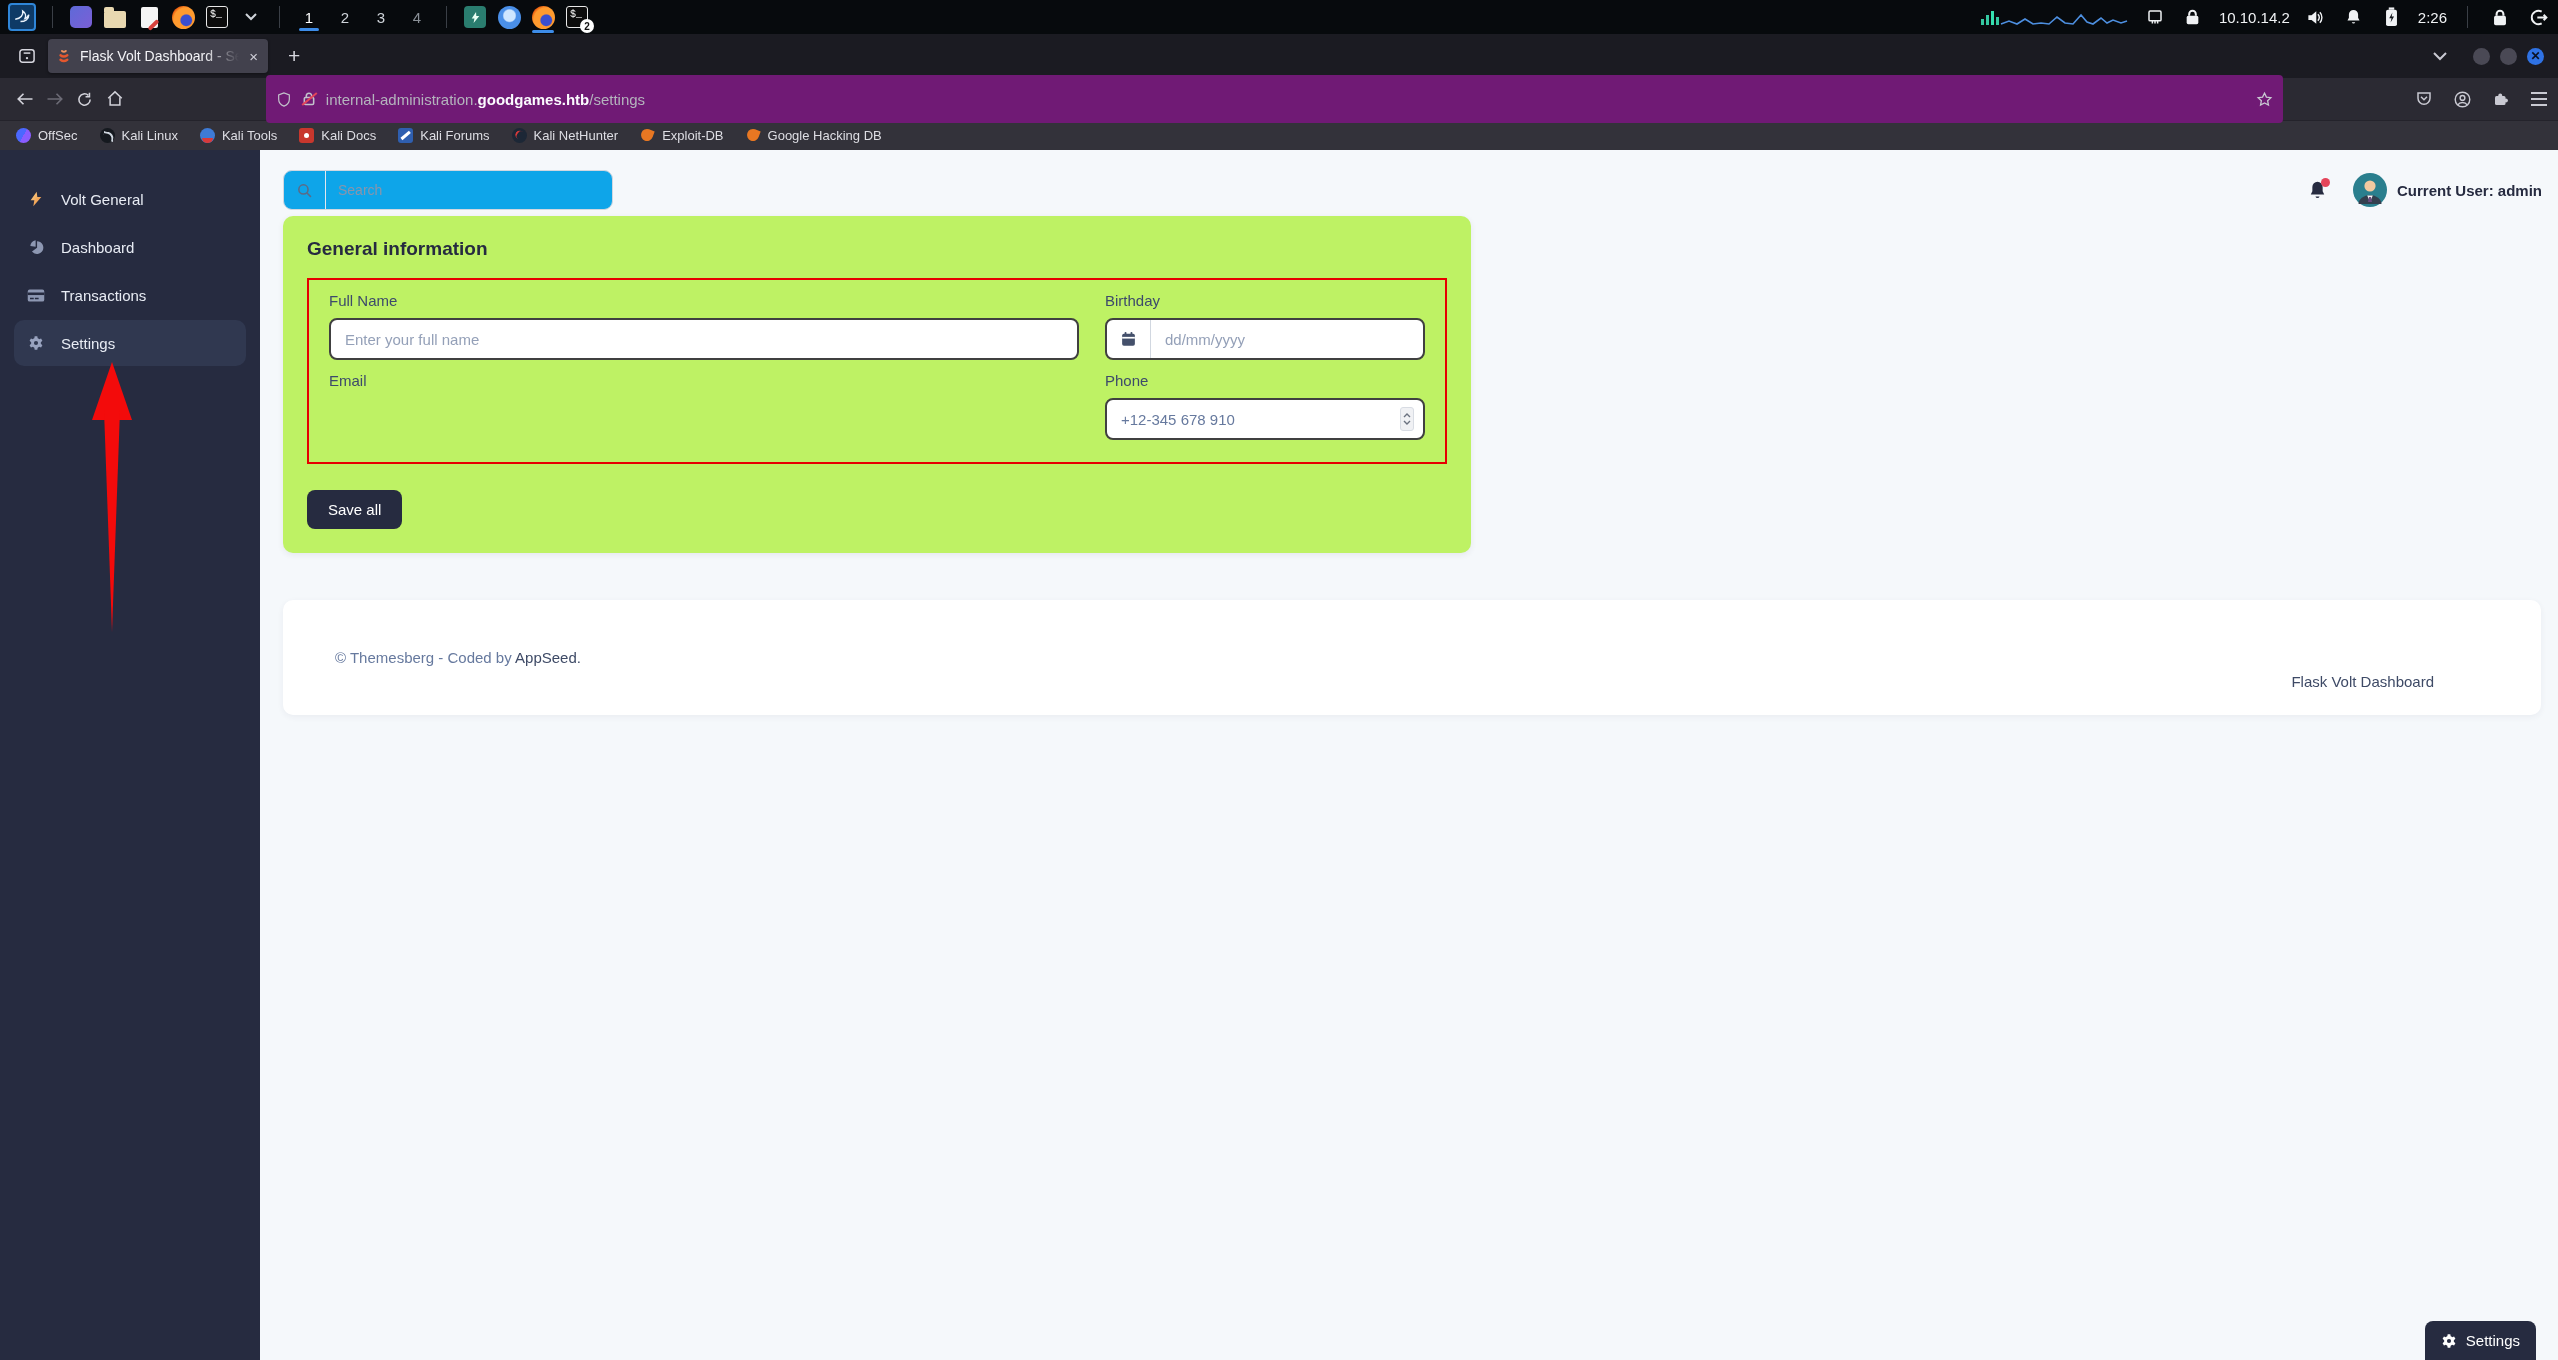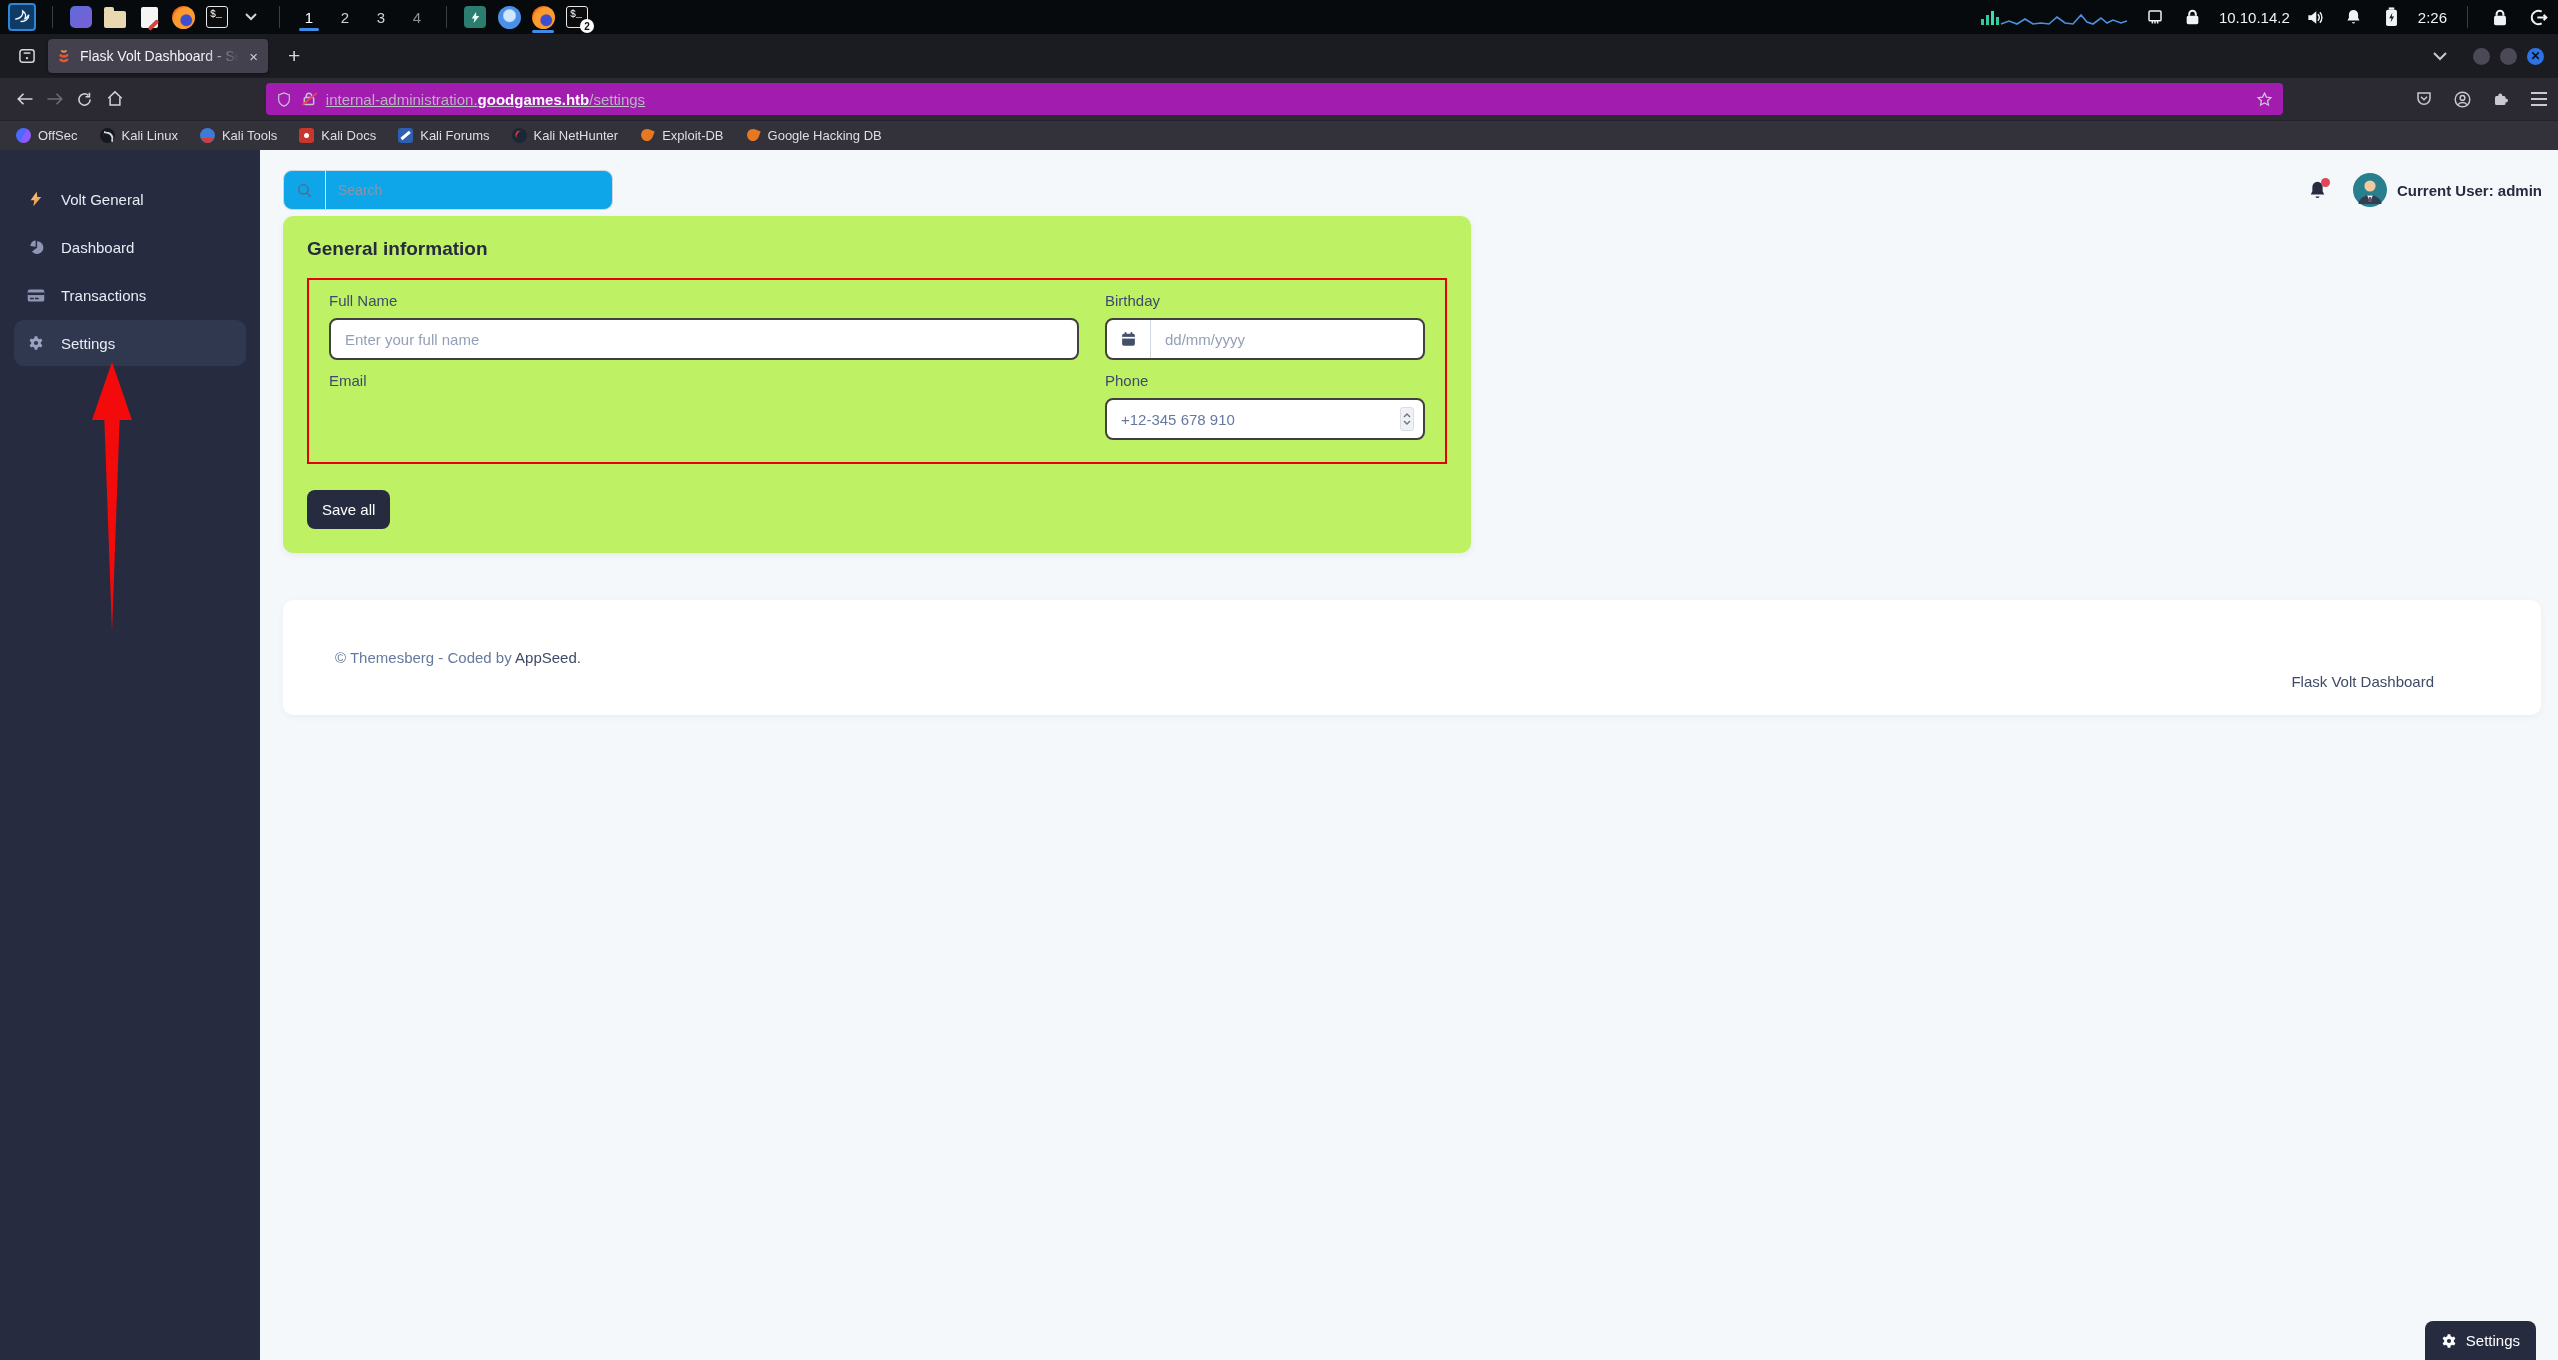--- a/index.html
+++ b/index.html
@@ -40,21 +40,21 @@
   .tab-close { color:#cfcfd8; font-size:15px; padding:0 2px; }
   .newtab { color:#d6d6de; font-size:21px; margin-left:12px; padding:0 8px; }
   .tabbar-right { margin-left:auto; display:flex; align-items:center; gap:18px; padding-right:6px; }
   .winctl { display:flex; align-items:center; gap:10px; margin-left:8px; }
   .ctl { width:17px; height:17px; border-radius:50%; background:#4a4955; }
   .ctl.close { background:#2f72e4; color:#0b1020; font-size:12px; font-weight:bold; display:flex; align-items:center; justify-content:center; }
 
   .navbar { height:42px; background:#2b2a33; display:flex; align-items:center; padding:0 10px; }
   .nav-ic { width:30px; height:30px; display:flex; align-items:center; justify-content:center; color:#cfcfd8; border-radius:4px; }
   .nav-ic.dim { color:#6c6b76; }
-  .urlbar { height:32px; width:2020px; margin-left:136px; background:#a21caf; border-radius:4px; display:flex; align-items:center; padding:0 10px; gap:10px; color:#c2c2cb;text-decoration:underline; }
+  .urlbar { height:48px; width:2020px; margin-left:136px; background:#701a75; border-radius:4px; display:flex; align-items:center; padding:0 10px; gap:10px; color:#c2c2cb; }
   .url-text { font-size:15px; color:#b4b4bd; flex:1; }
   .url-text .strong { color:#fbfbfe; font-weight:bold; }
   .url-star { color:#c9c9d2; }
   .nav-right { margin-left:132px; display:flex; align-items:center; gap:20px; }
 
   .bookmarks { height:30px; background:#33323a; display:flex; align-items:center; gap:22px; padding:0 16px; border-top:1px solid #24232b; }
   .bm { display:flex; align-items:center; gap:7px; color:#dedee4; font-size:13px; }
   .bm-ic { width:15px; height:15px; border-radius:3px; display:inline-block; position:relative; }
   .bi-offsec { border-radius:50%; background:linear-gradient(120deg,#4b68ff 50%,#8a5cff 50%); }
   .bi-kali { border-radius:50%; background:#15191f; }
@@ -96,21 +96,21 @@
   .redbox { border:2px solid #e60000; padding:12px 20px 22px; display:grid; grid-template-columns:750px 1fr; column-gap:26px; row-gap:12px; }
   .fld label { display:block; font-size:15px; color:#3d4a6b; margin-bottom:9px; }
   .ctrl { height:42px; border:2px solid #404040; border-radius:8px; background:#fff; display:flex; align-items:center; overflow:hidden; position:relative; }
   .ctrl input { flex:1; height:100%; border:none; outline:none; font-size:15px; padding:0 14px; color:#66799e; background:transparent; font-family:"Liberation Sans",sans-serif; }
   .ctrl input::placeholder { color:#94a0b8; }
   .ctrl.disabled { background:#dde1e7; }
   .ctrl.disabled input { color:#7f8aa3; }
   .prepend { width:44px; height:100%; display:flex; align-items:center; justify-content:center; color:#44506b; border-right:1px solid #d1d7e0; }
   .spinner { position:absolute; right:9px; top:50%; transform:translateY(-50%); width:14px; height:24px; background:#f0f1f4; border:1px solid #d8dce3; border-radius:3px; display:flex; flex-direction:column; align-items:center; justify-content:center; gap:2px; color:#6b7280; }
   .spinner svg { display:block; }
-  .save-btn { margin-top:26px; display:inline-flex; align-items:center; background:#262b40; color:#fff; border:none; border-radius:8px; font-size:15px; padding:11px 15px; font-family:"Liberation Sans",sans-serif; }
+  .save-btn { margin-top:26px; display:inline-flex; align-items:center; background:#262b40; color:#fff; border:none; border-radius:8px; font-size:15px; padding:11px 21px; font-family:"Liberation Sans",sans-serif; }
 
   .footer { margin-top:47px; height:115px; background:#fff; border-radius:10px; box-shadow:0 2px 6px rgba(46,54,80,.06); display:flex; align-items:center; justify-content:space-between; padding:0 52px 0 52px; margin-right:1px; }
   .foot-left { font-size:15px; color:#66799e; }
   .foot-left .lnk { color:#3e4a66; }
   .foot-right { font-size:15px; color:#3e4a66; margin-right:55px;margin-top:48px; }
 
   .float-settings { position:absolute; right:22px; bottom:0; height:39px; background:#262b40; color:#fff; border:none; border-radius:8px 8px 0 0; font-size:15px; display:flex; align-items:center; gap:9px; padding:0 16px; font-family:"Liberation Sans",sans-serif; }
 
   svg { display:block; }
 </style>

